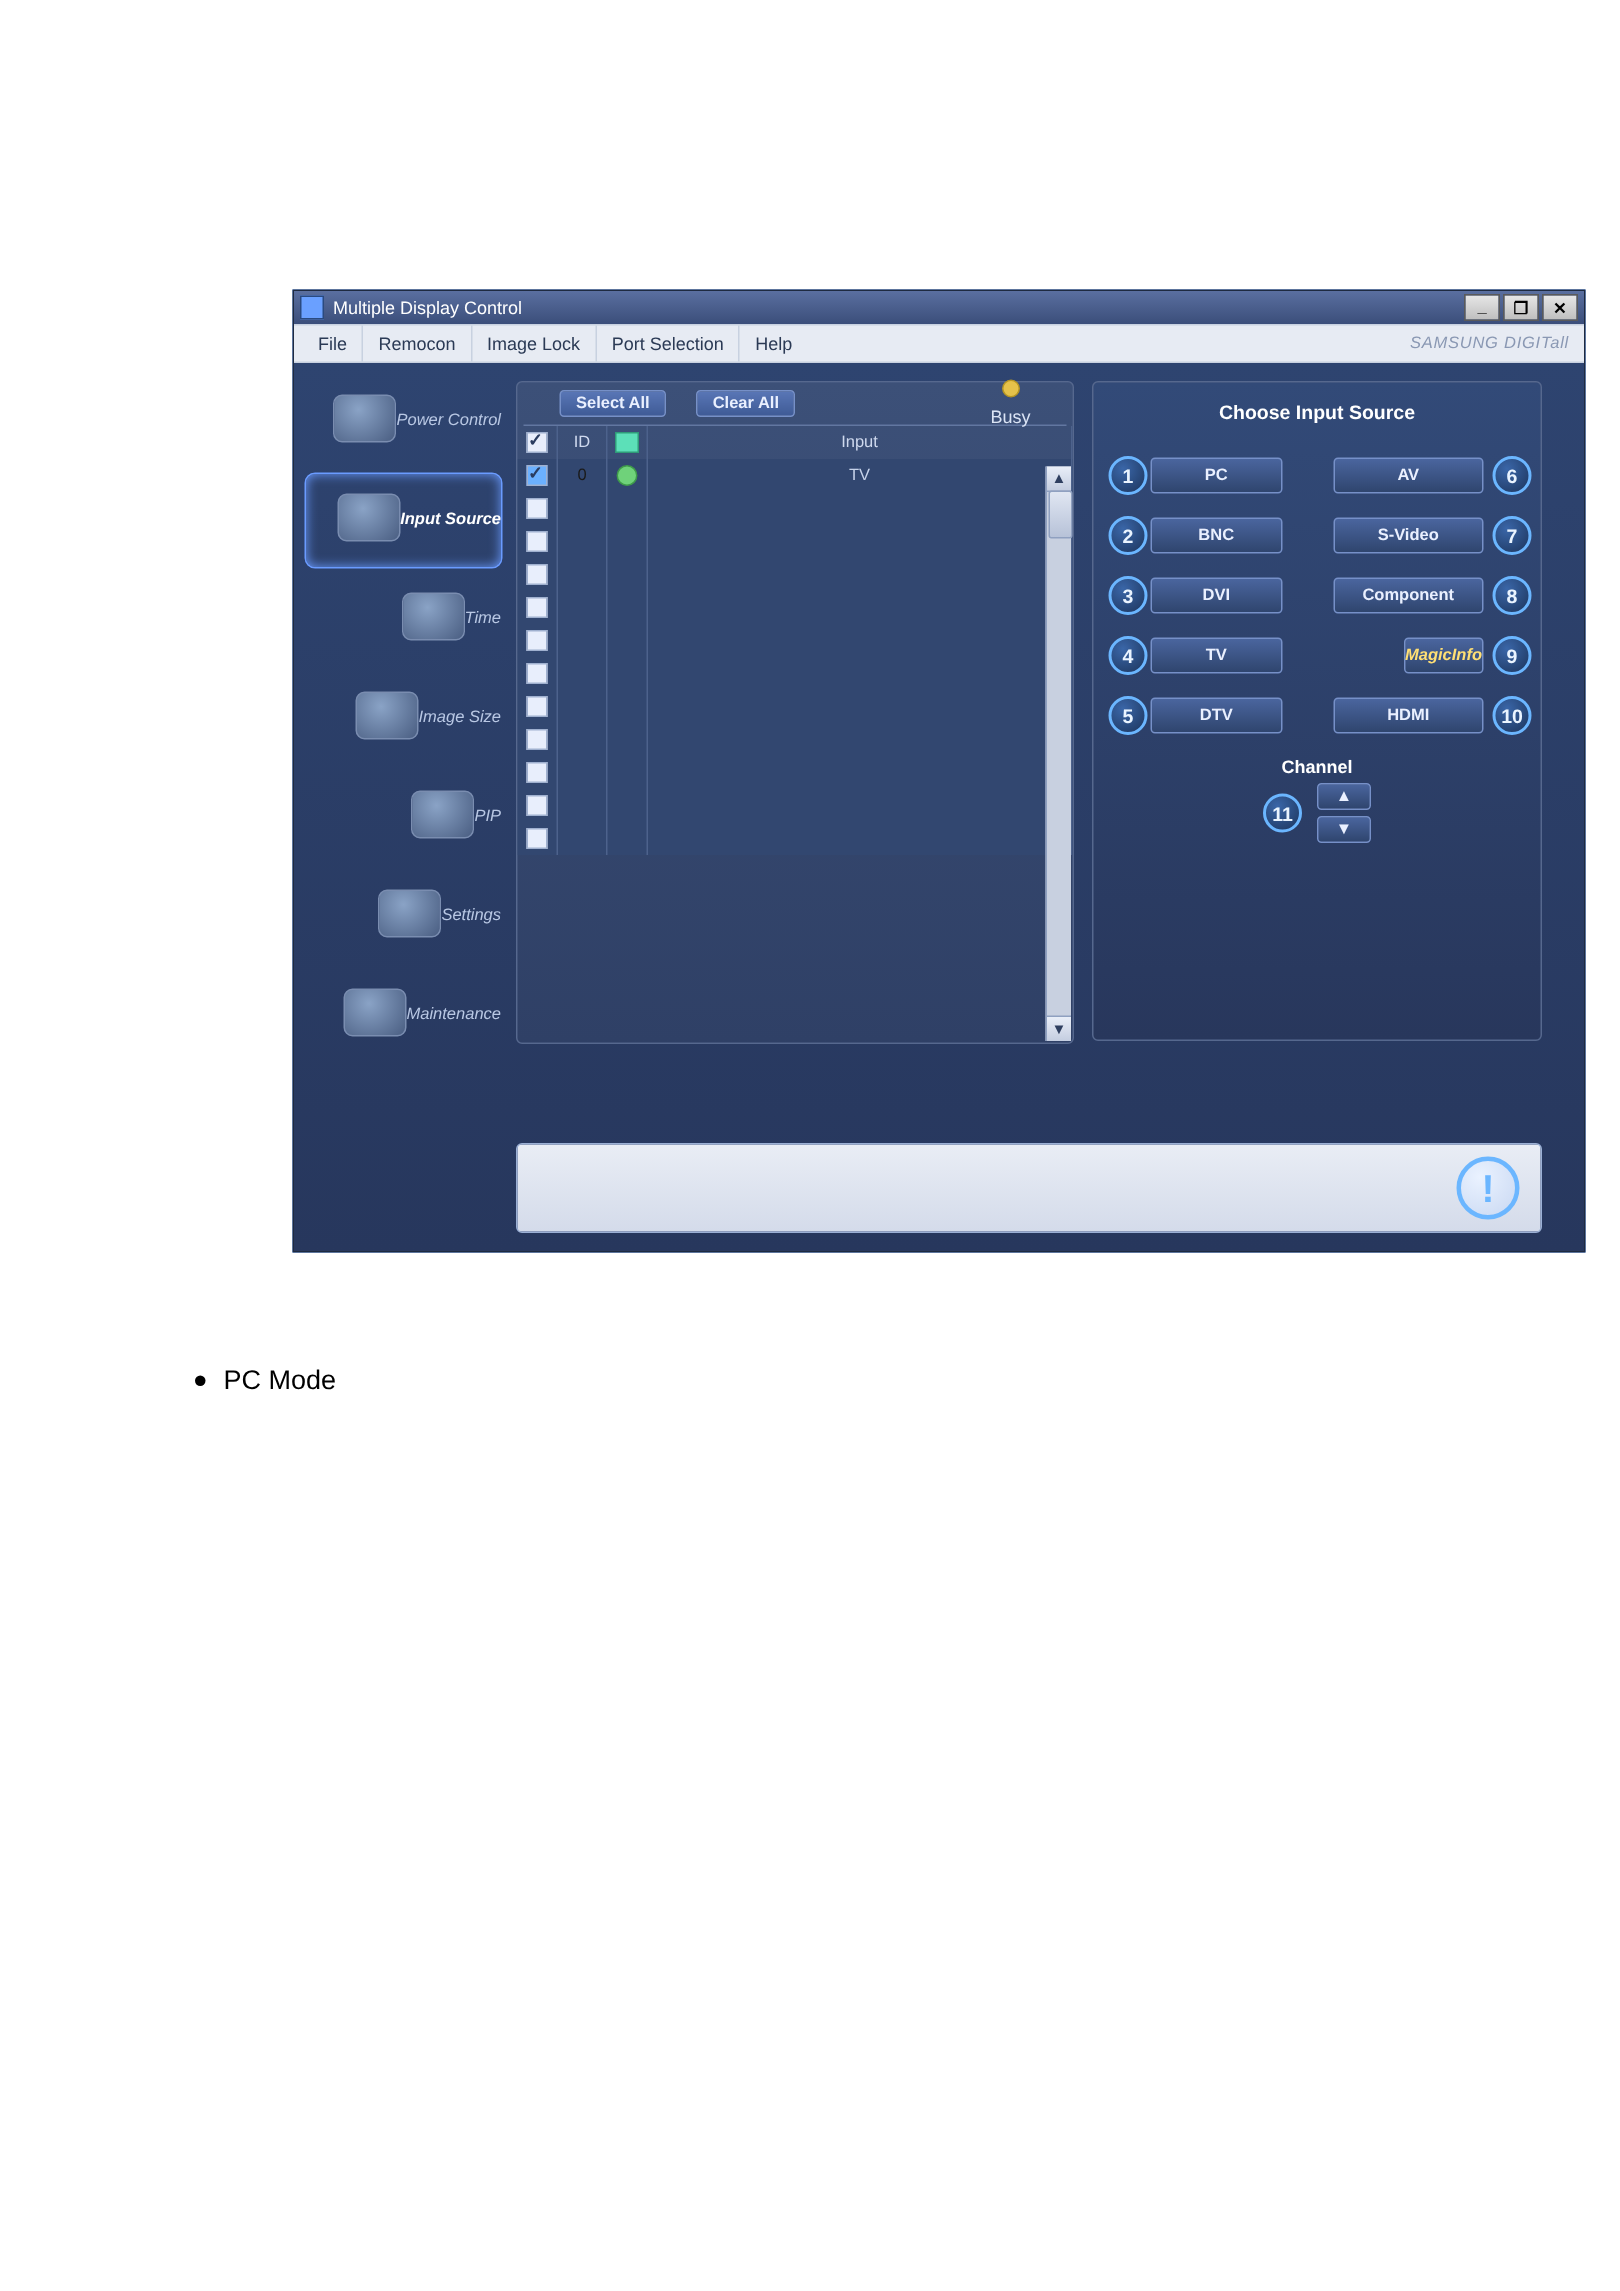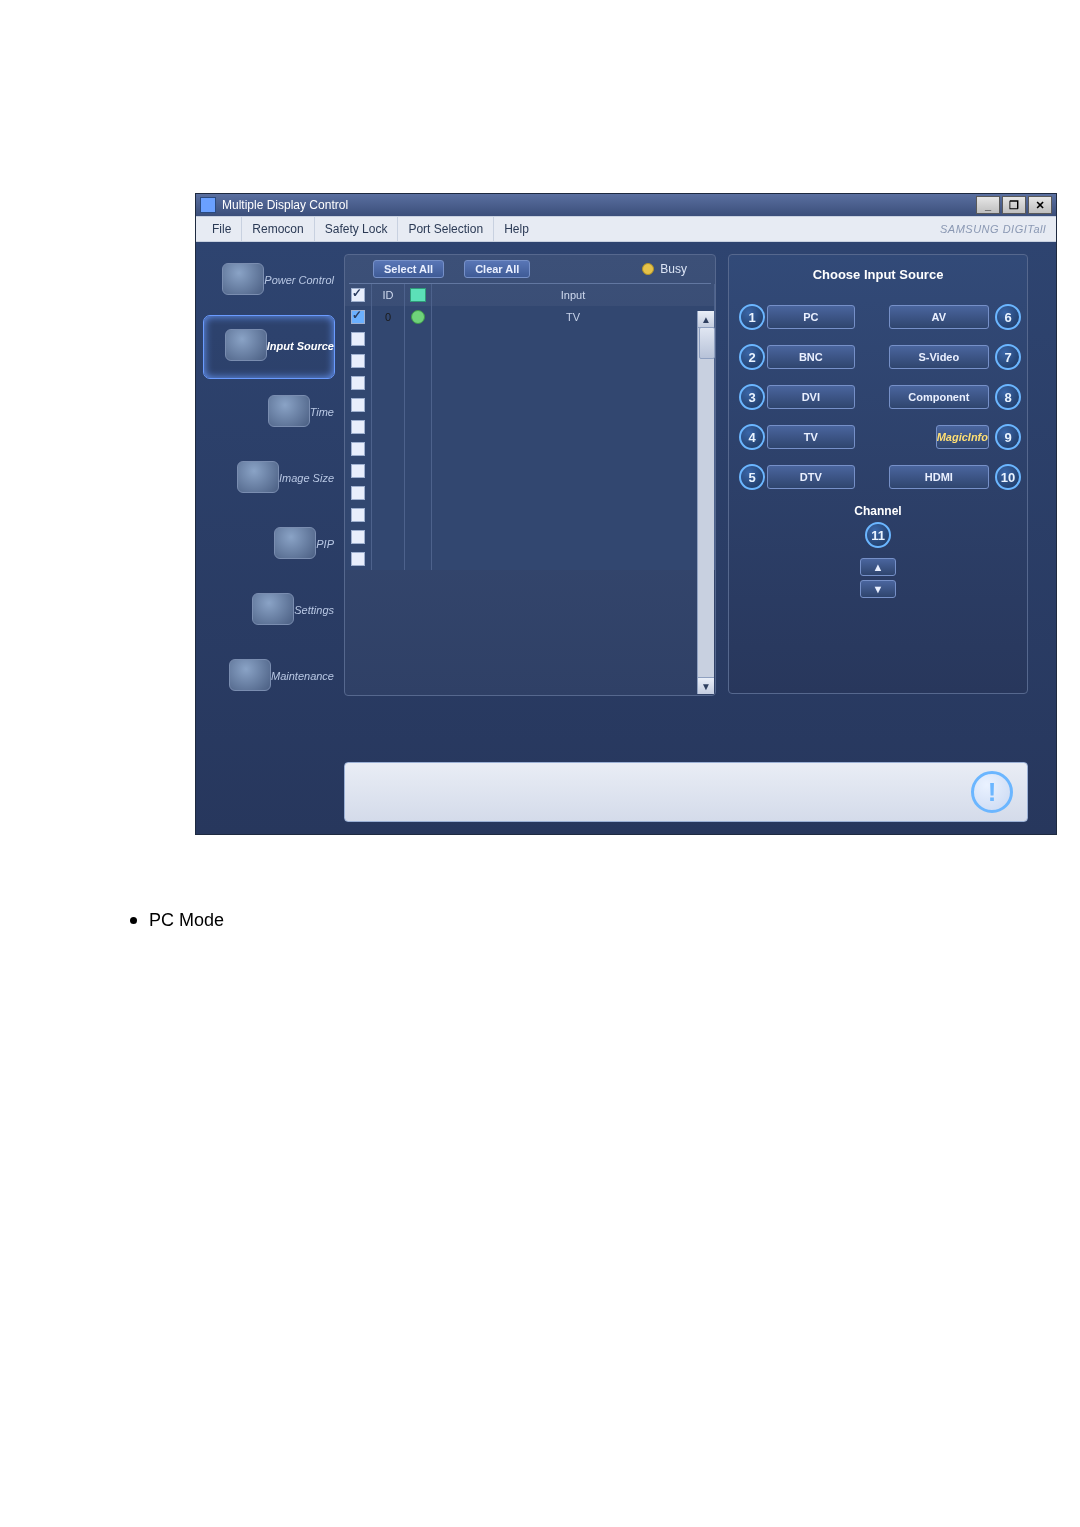--- a/index.html
+++ b/index.html
@@ -15,21 +15,21 @@
   .menubar .brand{margin-left:auto;font-style:italic;color:#8a98b3;font-size:11px;letter-spacing:.5px;padding-right:4px;}
   .body{position:absolute;top:48px;left:0;right:0;bottom:0;background:linear-gradient(#2e4470,#27375d);}
   .sidebar{position:absolute;left:8px;top:8px;width:130px;color:#b9c8e4;font-size:12px;}
   .navitem{height:58px;display:flex;flex-direction:row;align-items:center;justify-content:flex-end;margin-bottom:4px;border-radius:6px;padding-bottom:4px;font-style:italic;}
   .navitem.sel{outline:1px solid #6a9bff;box-shadow:0 0 8px #6a9bff inset;color:#fff; font-weight:bold;}
   .navicon{width:40px;height:30px;border-radius:6px;background:radial-gradient(circle at 40% 30%,#8aa3c6,#4a5e82);border:1px solid #7a8db0;}
   .nav-lbl{margin-top:2px;font-size:11px;}
   .center{position:absolute;left:148px;top:12px;width:370px;height:440px;background:linear-gradient(#3c5078,#2f4066);border:1px solid #56688e;border-radius:4px;}
   .center-top{height:28px;display:flex;align-items:center;gap:20px;padding:0 28px;}
   .tb-btn{padding:2px 10px;border:1px solid #7690c8;background:linear-gradient(#5976b6,#3f5b96);color:#eaf0ff;font-size:11px;border-radius:3px;font-weight:bold;}
-  .busy{margin-left:auto;display:flex;align-items:center;gap:6px;color:#dbe4f5;font-size:12px;}
+  .busy{margin-left:auto;display:flex;align-items:center;gap:6px;color:#dbe4f5;font-size:12px;flex-direction:column;}
   .busy-dot{width:10px;height:10px;border-radius:50%;background:#e5c24a;border:1px solid #b59524;}
   .sep{height:1px;background:#6277a1;margin:0 4px;}
   .grid{height:400px;overflow:hidden;}
   .ghead,.grow{display:flex;height:22px;align-items:center;}
   .ghead{color:#cfd9ee;}
   .gc{border-right:1px solid #4d628c;height:100%;display:flex;align-items:center;justify-content:center;font-size:11px;}
   .c-chk{width:26px;}
   .c-id{width:32px;}
   .c-st{width:26px;}
   .c-in{flex:1;}
@@ -44,21 +44,21 @@
   .scrollv .arr.bottom{position:absolute;bottom:0;width:100%;border-top:1px solid #8fa0c0;border-bottom:none;}
   .scrollv .thumb{position:absolute;top:16px;width:14px;left:1px;height:30px;background:linear-gradient(#e0e6f2,#b7c2d8);border:1px solid #8fa0c0;border-radius:2px;}
   .right{position:absolute;left:532px;top:12px;width:300px;height:440px;background:linear-gradient(#324a78,#28375c);border:1px solid #56688e;border-radius:4px;padding:12px 10px 10px;box-sizing:border-box;}
   .right-title{text-align:center;color:#fff;font-weight:bold;font-size:13px;margin-bottom:18px;}
   .srcgrid{display:grid;grid-template-columns:22px 1fr 22px 1fr 22px;grid-auto-rows:34px;align-items:center;column-gap:6px;row-gap:6px;justify-items:stretch;}
   .num{width:22px;height:22px;border:2px solid #6bb6ff;border-radius:50%;display:flex;align-items:center;justify-content:center;color:#eaf4ff;font-weight:bold;font-size:13px;background:radial-gradient(circle at 35% 30%,#3a66a8,#1d355c);}
   .srcbtn{height:22px;border:1px solid #7690c8;background:linear-gradient(#4a659e,#2f456e);color:#eaf0ff;font-size:11px;font-weight:bold;border-radius:3px;display:flex;align-items:center;justify-content:center;}
   .srcbtn.magic{color:#ffdf74;font-style:italic;margin-left:47px;}
   .channel-area{margin-top:10px;display:flex;flex-direction:column;align-items:center;gap:4px;}
   .ch-lbl{color:#fff;font-size:12px;font-weight:bold;}
-  .ch-row{display:flex;align-items:center;gap:10px;flex-direction:column;}
+  .ch-row{display:flex;align-items:center;gap:10px;}
   .chbtn{width:34px;height:16px;border:1px solid #7690c8;background:linear-gradient(#4a659e,#2f456e);border-radius:3px;display:flex;align-items:center;justify-content:center;color:#eaf0ff;font-size:11px;}
   .chcol{display:flex;flex-direction:column;gap:4px;}
   .footer{position:absolute;left:148px;bottom:12px;width:684px;height:60px;background:linear-gradient(#e9edf5,#d4dbea);border:1px solid #9bb0d5;border-radius:4px;display:flex;align-items:center;justify-content:flex-end;padding:0 14px;box-sizing:border-box;}
   .warn{width:36px;height:36px;border-radius:50%;border:3px solid #6bb6ff;display:flex;align-items:center;justify-content:center;color:#6bb6ff;font-weight:bold;font-size:26px;background:radial-gradient(circle at 35% 30%,#eaf2ff,#c9d8f2);}
   .caption{position:absolute;left:130px;top:910px;font-size:18px;color:#000;}
   .bullet{display:inline-block;width:7px;height:7px;background:#000;border-radius:50%;margin-right:12px;vertical-align:2px;}
 </style>
 </head>
 <body>
 
@@ -68,21 +68,21 @@
       <span class="ico"></span>
       <span>Multiple Display Control</span>
       <span class="spacer"></span>
       <span class="winbtn">_</span>
       <span class="winbtn">❐</span>
       <span class="winbtn">✕</span>
     </div>
     <div class="menubar">
       <div class="mitem">File</div>
       <div class="mitem">Remocon</div>
-      <div class="mitem">Safety Lock</div>
+      <div class="mitem">Image Lock</div>
       <div class="mitem">Port Selection</div>
       <div class="mitem">Help</div>
       <span class="brand">SAMSUNG DIGITall</span>
     </div>
 
     <div class="body">
       <div class="sidebar">
         <div class="navitem">
           <div class="navicon"></div>
           <div class="nav-lbl">Power Control</div>

